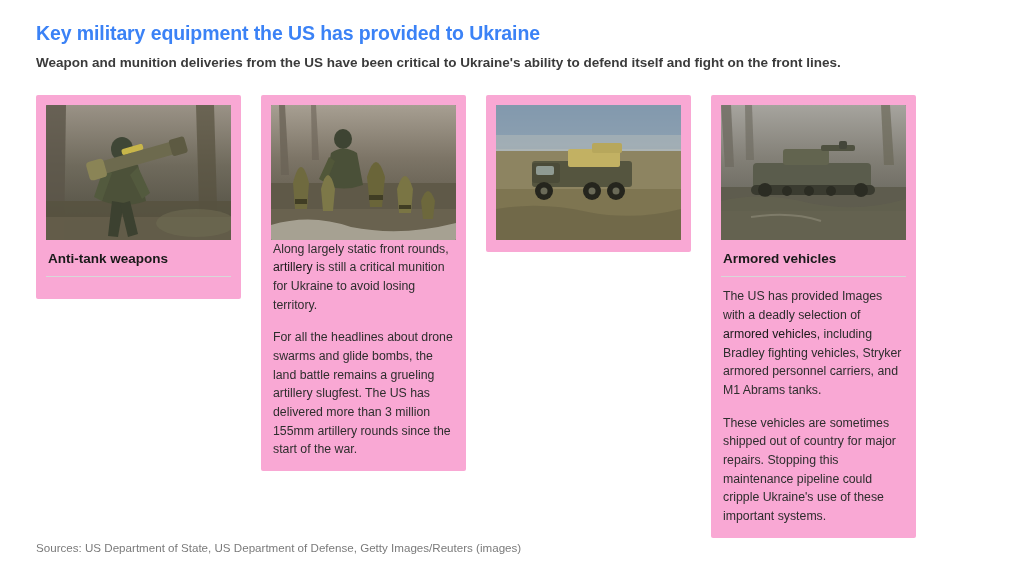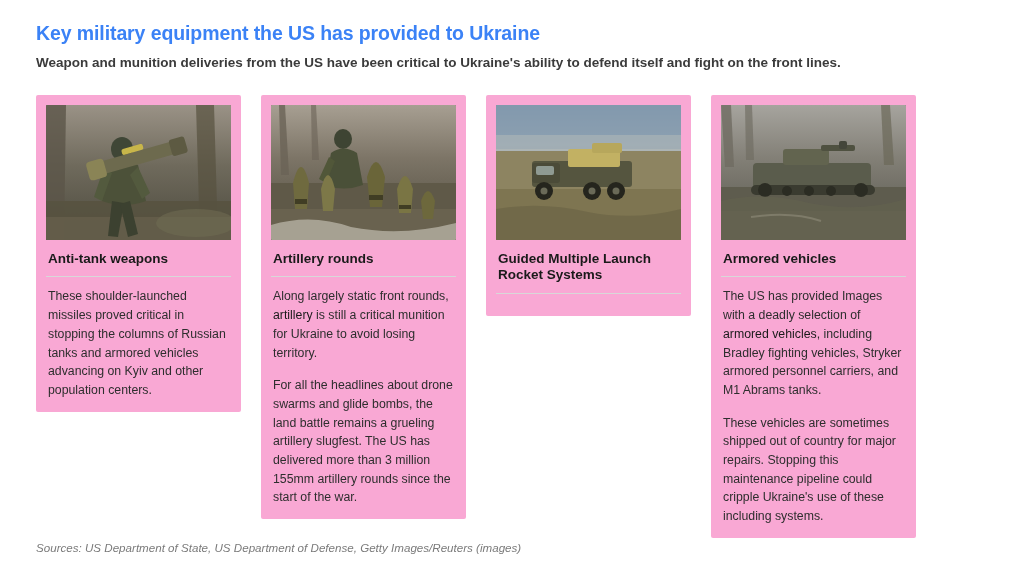--- a/index.html
+++ b/index.html
@@ -87,21 +87,20 @@
     font-weight: normal;
     color: #1a1a1a;
   }
   .footer {
     position: absolute;
     left: 36px;
     bottom: 16px;
     font-size: 11.6px;
     color: #7a7a7a;
     line-height: 1.6;
-    font-style: italic;
   }
   .footer div {
     white-space: nowrap;
   }
 </style>
 </head>
 <body>
 
 <div class="page">
 
@@ -137,21 +136,20 @@
             <rect x="44" y="44" width="96" height="13" rx="5" fill="#6d6a4e"></rect>
             <rect x="40" y="41" width="18" height="19" rx="4" fill="#8a8456"></rect>
             <rect x="126" y="42" width="16" height="17" rx="3" fill="#5d5a42"></rect>
             <rect x="78" y="38" width="22" height="6" rx="2" fill="#c8b64a"></rect>
           </g>
           <ellipse cx="150" cy="118" rx="40" ry="14" fill="#6e6a52" opacity="0.6"></ellipse>
         </svg>
       </div>
       <div class="card-title">Anti-tank weapons</div>
       <div class="card-body">
-        <p><span>These shoulder-launched missiles proved critical in stopping the columns of Russian tanks and armored vehicles advancing on Kyiv and other population centers.</span></p>
       </div>
     </div>
 
     <div class="card">
       <div class="card-photo">
         <svg viewBox="0 0 185 135" preserveAspectRatio="none" aria-hidden="true">
           <defs>
             <linearGradient id="g2" x1="0" y1="0" x2="0" y2="1">
               <stop offset="0%" stop-color="#a79f92"></stop>
               <stop offset="40%" stop-color="#7c7466"></stop>
@@ -174,21 +172,20 @@
             <path d="M96 72 q9 -30 18 0 l-3 30 l-12 0 z" fill="#6a6539"></path>
             <path d="M126 84 q8 -26 16 0 l-2 24 l-12 0 z" fill="#7a7544"></path>
             <path d="M150 96 q7 -20 14 0 l-2 18 l-10 0 z" fill="#6d683c"></path>
             <rect x="24" y="94" width="12" height="5" fill="#403d24"></rect>
             <rect x="98" y="90" width="14" height="5" fill="#403d24"></rect>
             <rect x="128" y="100" width="12" height="4" fill="#403d24"></rect>
           </g>
           <path d="M0 120 q40 -12 80 2 q50 10 105 -4 l0 17 l-185 0 z" fill="#d8d5cb" opacity="0.55"></path>
         </svg>
       </div>
-      <div class="card-title">Artillery rounds</div>
       <div class="card-body">
         <p><span>Along largely static front rounds, </span><b>artillery</b><span> is still a critical munition for Ukraine to avoid losing territory.</span></p>
         <p><span>For all the headlines about drone swarms and glide bombs, the land battle remains a grueling artillery slugfest. The US has delivered more than 3 million 155mm artillery rounds since the start of the war.</span></p>
       </div>
     </div>
 
     <div class="card">
       <div class="card-photo">
         <svg viewBox="0 0 185 135" preserveAspectRatio="none" aria-hidden="true">
           <defs>
@@ -213,21 +210,20 @@
             <circle cx="48" cy="86" r="9" fill="#25251d"></circle>
             <circle cx="48" cy="86" r="3.5" fill="#6a6a58"></circle>
             <circle cx="96" cy="86" r="9" fill="#25251d"></circle>
             <circle cx="96" cy="86" r="3.5" fill="#6a6a58"></circle>
             <circle cx="120" cy="86" r="9" fill="#25251d"></circle>
             <circle cx="120" cy="86" r="3.5" fill="#6a6a58"></circle>
           </g>
           <path d="M0 104 q45 -8 92 3 q46 9 93 -3 l0 31 l-185 0 z" fill="#6e6647" opacity="0.8"></path>
         </svg>
       </div>
-      <div class="card-title">Guided Multiple Launch Rocket Systems</div>
       <div class="card-body">
       </div>
     </div>
 
     <div class="card">
       <div class="card-photo">
         <svg viewBox="0 0 185 135" preserveAspectRatio="none" aria-hidden="true">
           <defs>
             <linearGradient id="g4" x1="0" y1="0" x2="0" y2="1">
               <stop offset="0%" stop-color="#a6a49e"></stop>
@@ -253,21 +249,21 @@
             <circle cx="110" cy="86" r="5" fill="#2b2c23"></circle>
             <circle cx="140" cy="85" r="7" fill="#2b2c23"></circle>
           </g>
           <path d="M0 96 q40 -10 88 2 q50 10 97 -4 l0 41 l-185 0 z" fill="#63614f" opacity="0.75"></path>
           <path d="M30 112 q40 -6 70 4" stroke="#8f8c79" stroke-width="2" fill="none" opacity="0.6"></path>
         </svg>
       </div>
       <div class="card-title">Armored vehicles</div>
       <div class="card-body">
         <p><span>The US has provided Images with a deadly selection of </span><b>armored vehicles</b><span>, including Bradley fighting vehicles, Stryker armored personnel carriers, and M1 Abrams tanks.</span></p>
-        <p><span>These vehicles are sometimes shipped out of country for major repairs. Stopping this maintenance pipeline could cripple Ukraine's use of these including systems.</span></p>
+        <p><span>These vehicles are sometimes shipped out of country for major repairs. Stopping this maintenance pipeline could cripple Ukraine's use of these important systems.</span></p>
       </div>
     </div>
 
   </div>
 
   <div class="footer">
     <div>Sources: US Department of State, US Department of Defense, Getty Images/Reuters (images)</div>
   </div>
 
 </div>

